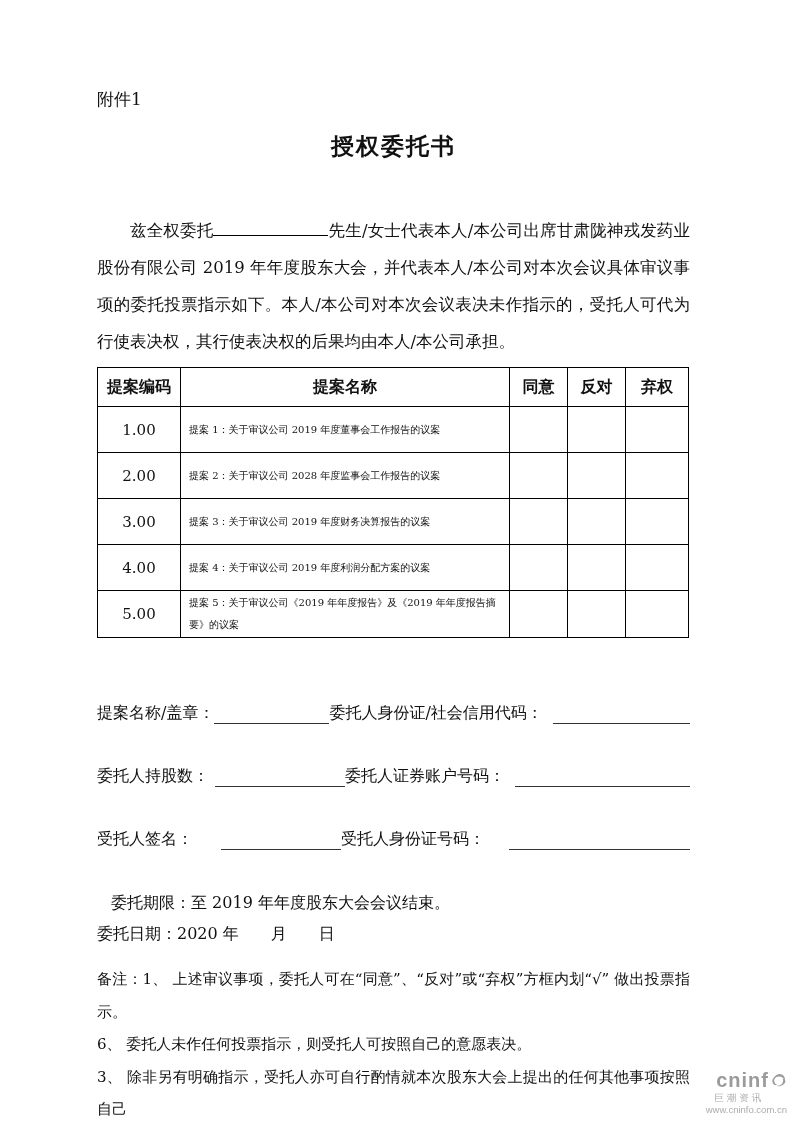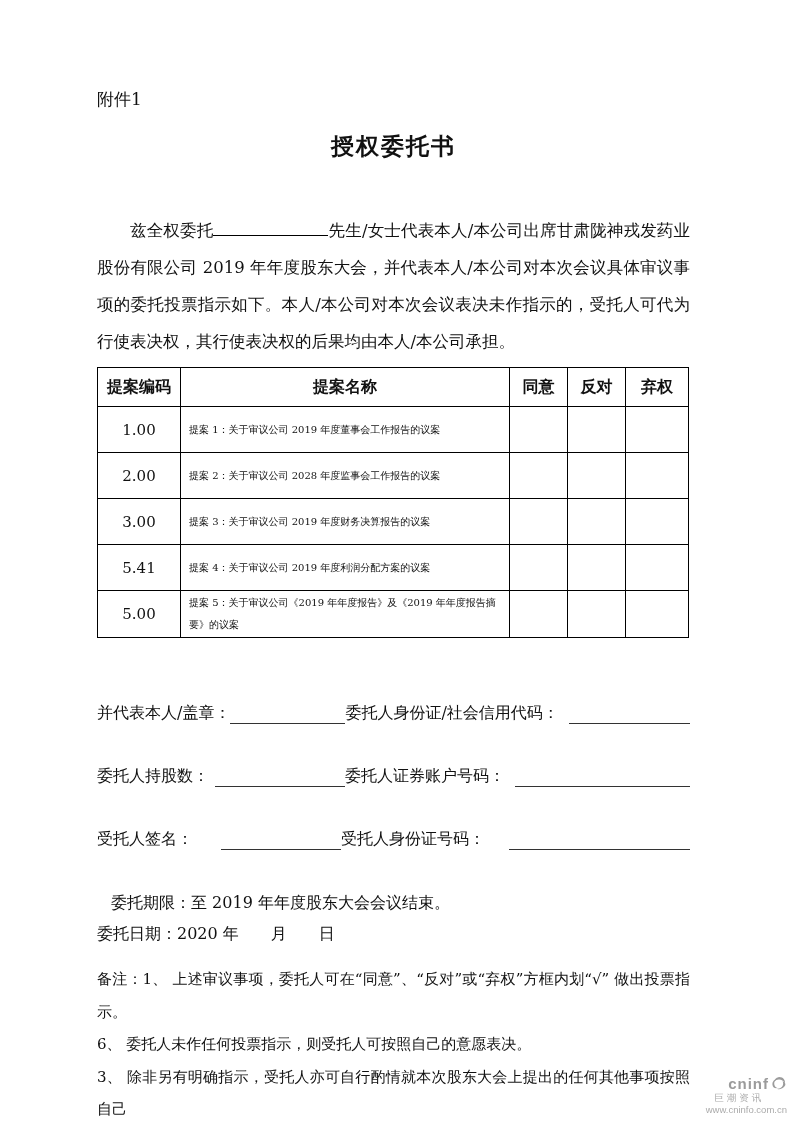--- a/index.html
+++ b/index.html
@@ -79,21 +79,21 @@
 
   .cninfo-logo {
     position:absolute;
     right:6px; bottom:6px;
     text-align:center;
     font-family:"Liberation Sans","DejaVu Sans",sans-serif;
     color:#a2a2a2;
     line-height:1.15;
   }
   .logo-top { display:flex; align-items:center; justify-content:flex-end; gap:1px; }
-  .logo-brand { font-size:15px; font-weight:bold; letter-spacing:1px; color:#9b9b9b; }
+  .logo-brand { font-size:20px; font-weight:bold; letter-spacing:1px; color:#9b9b9b; }
   .logo-cn { font-size:9.5px; letter-spacing:3px; color:#ababab; margin-top:1px; text-align:center; padding-right:14px; }
   .logo-url { font-size:9.5px; color:#ababab; margin-top:1px; white-space:nowrap; }
   .swirl-icon svg { display:block; }
 </style>
 </head>
 <body>
 
 <div class="page">
 
   <div class="attachment">附件1</div>
@@ -133,38 +133,38 @@
       <td class="vote-cell"></td>
     </tr>
     <tr class="data-row">
       <td class="code-cell">3.00</td>
       <td class="name-cell">提案 3：关于审议公司 2019 年度财务决算报告的议案</td>
       <td class="vote-cell"></td>
       <td class="vote-cell"></td>
       <td class="vote-cell"></td>
     </tr>
     <tr class="data-row">
-      <td class="code-cell">5.41</td>
+      <td class="code-cell">4.00</td>
       <td class="name-cell">提案 4：关于审议公司 2019 年度利润分配方案的议案</td>
       <td class="vote-cell"></td>
       <td class="vote-cell"></td>
       <td class="vote-cell"></td>
     </tr>
     <tr class="data-row">
       <td class="code-cell">5.00</td>
       <td class="name-cell">提案 5：关于审议公司《2019 年年度报告》及《2019 年年度报告摘要》的议案</td>
       <td class="vote-cell"></td>
       <td class="vote-cell"></td>
       <td class="vote-cell"></td>
     </tr>
   </tbody>
     </table>
 
   <div class="sig-row sig-1">
-    <span class="lbl">并代表本人/盖章：</span>
+    <span class="lbl">提案名称/盖章：</span>
     <span class="blank w115"></span>
     <span class="lbl">委托人身份证/社会信用代码：</span>
     <span class="gap10"></span>
     <span class="blank fill"></span>
   </div>
 
   <div class="sig-row sig-2">
     <span class="lbl">委托人持股数：</span>
     <span class="gap6"></span>
     <span class="blank w130"></span>

